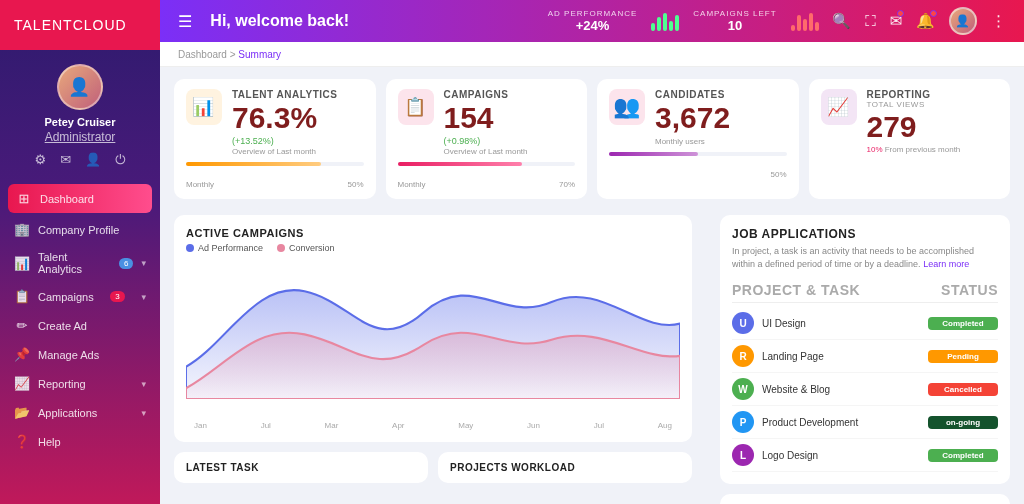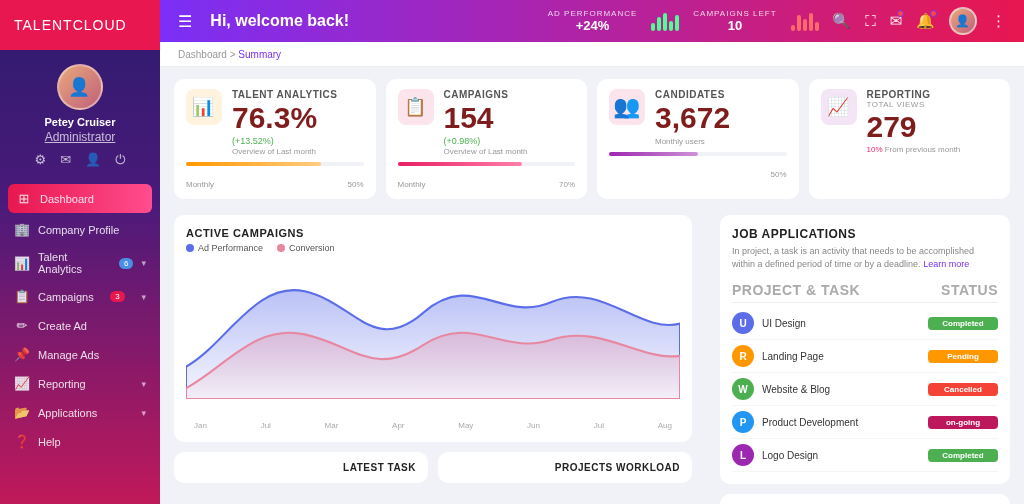--- a/index.html
+++ b/index.html
@@ -93,23 +93,23 @@
     .th { font-size: 14px; font-weight: 600; color: #aaa; text-transform: uppercase; letter-spacing: 0.5px; }
     .th:first-child { flex: 1; }
     .th:last-child { width: 80px; text-align: right; }
     .job-row { display: flex; align-items: center; padding: 5px 0; border-bottom: 1px solid #f5f5f5; }
     .job-row-icon { width: 22px; height: 22px; border-radius: 50%; display: flex; align-items: center; justify-content: center; font-size: 10px; font-weight: 700; color: #fff; margin-right: 8px; flex-shrink: 0; }
     .job-row-name { font-size: 10px; color: #333; flex: 1; }
     .status-badge { font-size: 8px; font-weight: 600; padding: 2px 8px; border-radius: 4px; color: #fff; text-align: center; width: 70px; }
     .status-completed { background: #4caf50; }
     .status-pending { background: #ff9800; }
     .status-cancelled { background: #f44336; }
-    .status-ongoing { background: #be185d; }
+    .status-ongoing { background: #14532d; }
     .bottom-card { flex: 1; background: #fff; border-radius: 10px; padding: 10px 12px; }
-    .bottom-card-title { font-size: 10px; font-weight: 700; color: #222; text-transform: uppercase; letter-spacing: 0.5px; text-align: right; }
+    .bottom-card-title { font-size: 10px; font-weight: 700; color: #222; text-transform: uppercase; letter-spacing: 0.5px; }
   </style>
 </head>
 <body>
 
 <div class="sidebar">
   <div class="sidebar-logo">
     <span>TALENTCLOUD</span>
   </div>
   <div class="sidebar-avatar">
     <div class="avatar-circle">👤</div>

